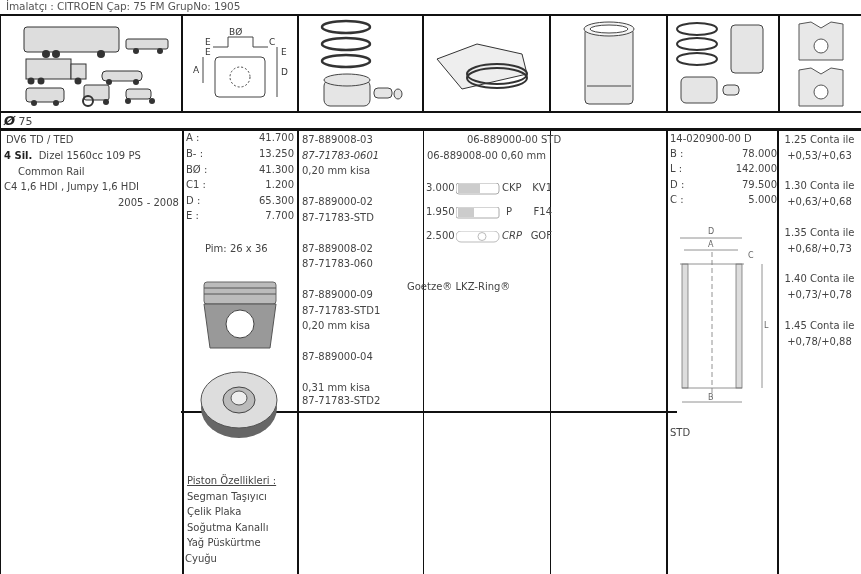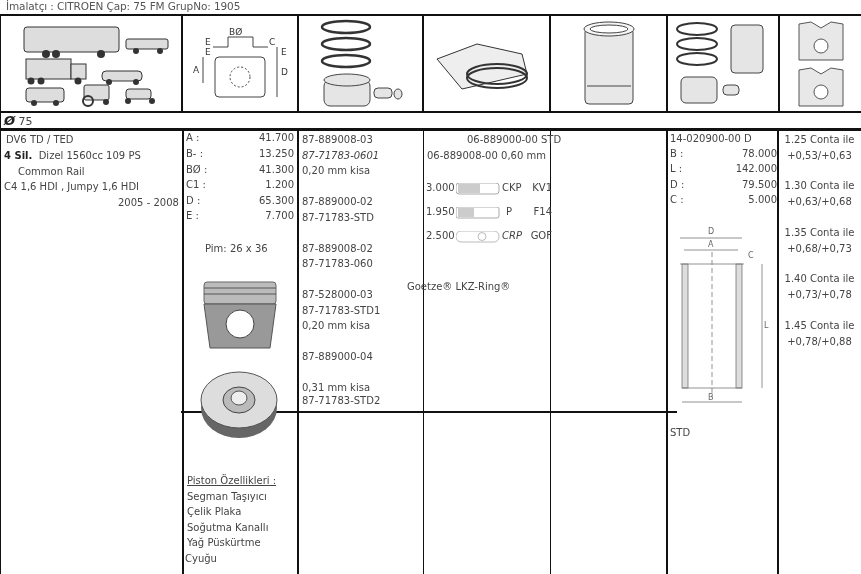--- a/index.html
+++ b/index.html
@@ -211,21 +211,21 @@
 <div class="txt" style="left:187px;top:535px;">Yağ Püskürtme</div>
 <div class="txt" style="left:185px;top:551px;">Cyuğu</div>
 
 <div class="txt" style="left:302px;top:132px;">87-889008-03</div>
 <div class="txt" style="left:302px;top:148px;font-style:italic;">87-71783-0601</div>
 <div class="txt" style="left:302px;top:163px;">0,20 mm kisa</div>
 <div class="txt" style="left:302px;top:194px;">87-889000-02</div>
 <div class="txt" style="left:302px;top:210px;">87-71783-STD</div>
 <div class="txt" style="left:302px;top:241px;">87-889008-02</div>
 <div class="txt" style="left:302px;top:256px;">87-71783-060</div>
-<div class="txt" style="left:302px;top:287px;">87-528000-03</div>
+<div class="txt" style="left:302px;top:287px;">87-889000-09</div>
 <div class="txt" style="left:302px;top:303px;">87-71783-STD1</div>
 <div class="txt" style="left:302px;top:318px;">0,20 mm kisa</div>
 <div class="txt" style="left:302px;top:349px;">87-889000-04</div>
 <div class="txt" style="left:302px;top:386px;margin-top:7px;">87-71783-STD2</div>
 <div class="txt" style="left:302px;top:380px;">0,31 mm kisa</div>
 
 <div class="txt" style="left:427px;top:132px;margin-left:40px;">06-889000-00 STD</div>
 <div class="txt" style="left:427px;top:148px;">06-889008-00 0,60 mm</div>
 
 <div class="ring-row" style="top:182px;">

